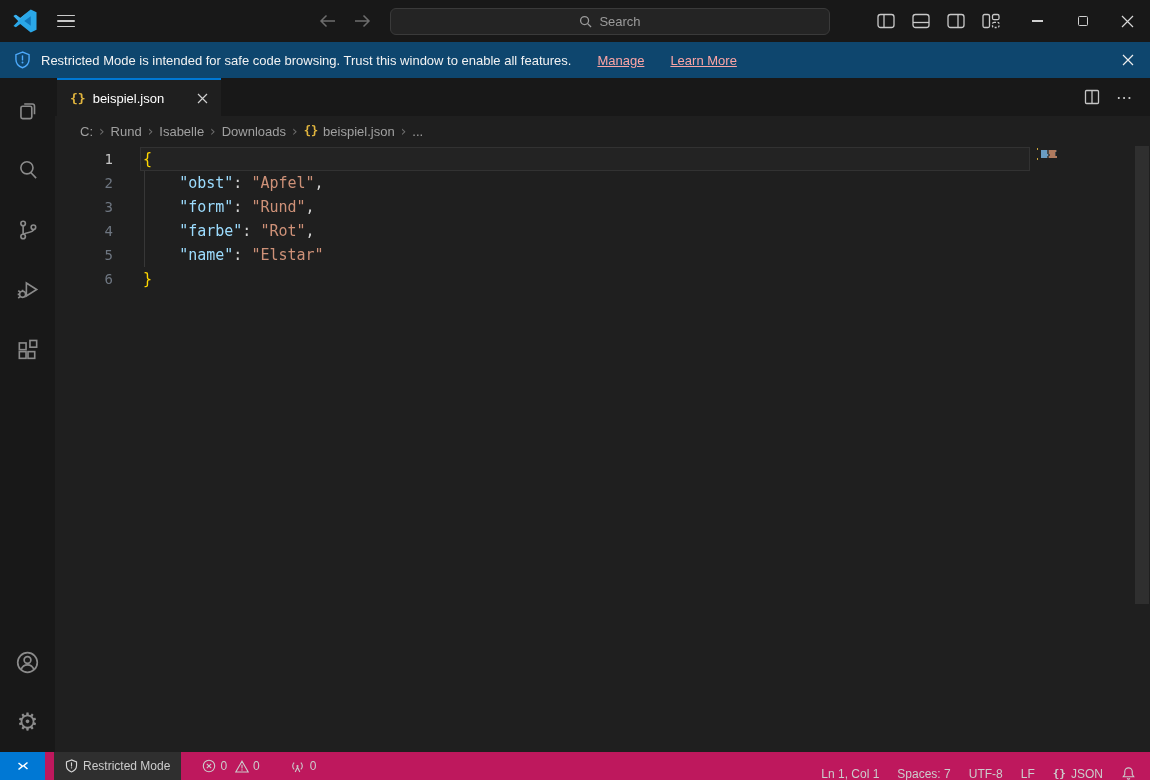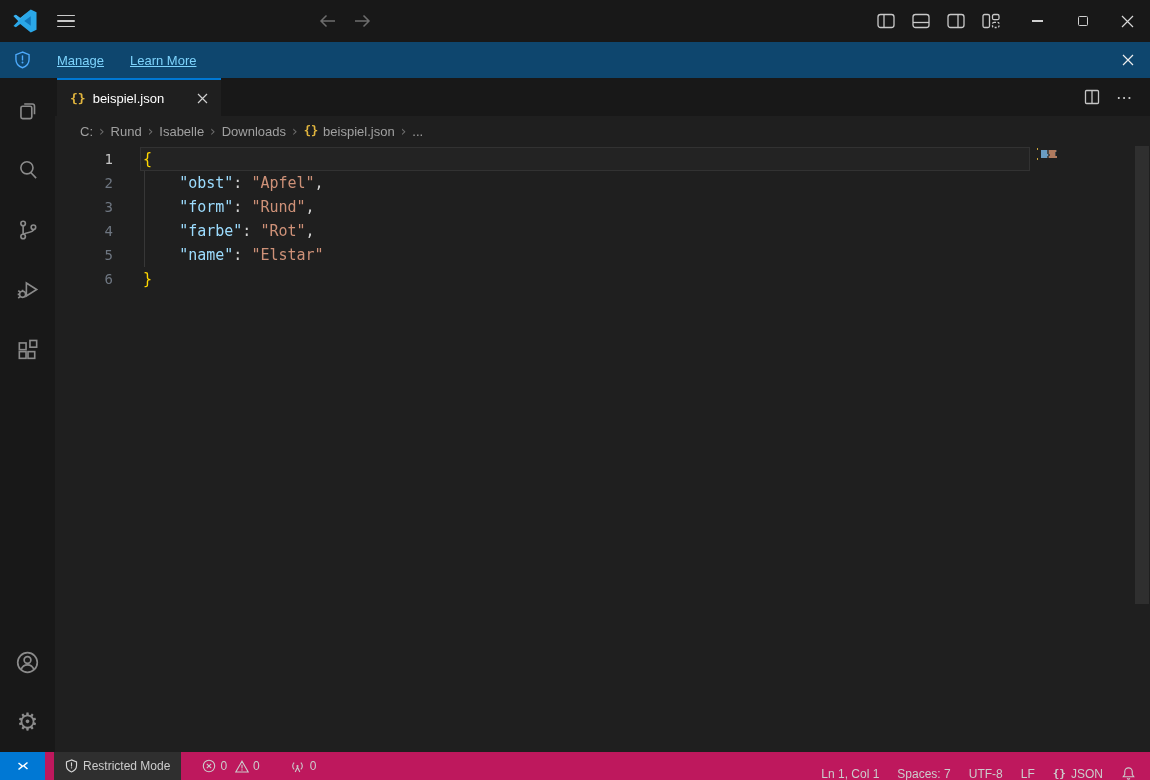--- a/index.html
+++ b/index.html
@@ -21,21 +21,21 @@
   .layout-icons { display:flex; align-items:center; gap:15px; margin-right:14px; }
   .layout-icons svg { display:block; }
   .win-btn { width:45px; height:42px; display:flex; align-items:center; justify-content:center; }
   .min-glyph { width:11px; height:1.3px; background:#d0d0d0; }
   .max-glyph { width:10px; height:10px; border:1.2px solid #d0d0d0; border-radius:1.5px; }
 
   
   .banner { height:36px; background:#0e466e; display:flex; align-items:center; padding:0 16px 0 14px;
             font-size:13px; color:#f2f2f2; flex-shrink:0; }
   .banner-msg { margin-left:10px; }
-  .banner-link { margin-left:26px; color:#7dd3fc; text-decoration:underline; cursor:pointer; }
+  .banner-link { margin-left:26px; color:#fca5a5; text-decoration:underline; cursor:pointer; }
   .banner-close { margin-left:auto; cursor:pointer; display:flex; }
 
   
   .main { display:flex; height:674px; flex-shrink:0; }
 
   
   .activitybar { width:55px; background:#181818; display:flex; flex-direction:column; align-items:center; flex-shrink:0; padding-top:2px; }
   .ab-icon { width:55px; height:60px; display:flex; align-items:center; justify-content:center; cursor:pointer; color:#8b8b8b; }
   .ab-icon svg { display:block; }
   .ab-bottom { margin-top:auto; }
@@ -116,20 +116,27 @@
 
     <div class="nav-arrows">
       <svg width="19" height="18" viewBox="0 0 19 18" fill="none" stroke="#6d6d6d" stroke-width="1.5">
           <path d="M17 9 H3 M8.5 3.5 L3 9 L8.5 14.5"></path>
         </svg>
       <svg width="19" height="18" viewBox="0 0 19 18" fill="none" stroke="#6d6d6d" stroke-width="1.5">
           <path d="M2 9 H16 M10.5 3.5 L16 9 L10.5 14.5"></path>
         </svg>
     </div>
 
+    <div class="searchbox">
+      <svg width="13" height="13" viewBox="0 0 14 14" fill="none" stroke="#9b9b9b" stroke-width="1.4">
+          <circle cx="6" cy="6" r="4.3"></circle>
+          <path d="M9.3 9.3 L13 13"></path>
+        </svg>
+      <span>Search</span>
+    </div>
 
     <div class="tb-right">
       <div class="layout-icons">
         <svg width="20" height="20" viewBox="0 0 20 20" fill="none" stroke="#c8c8c8" stroke-width="1.3">
             <rect x="2" y="3.5" width="16" height="13" rx="2.5"></rect>
             <path d="M8 3.5 V16.5"></path>
           </svg>
         <svg width="20" height="20" viewBox="0 0 20 20" fill="none" stroke="#c8c8c8" stroke-width="1.3">
             <rect x="2" y="3.5" width="16" height="13" rx="2.5"></rect>
             <path d="M2 11.5 H18"></path>
@@ -157,20 +164,21 @@
       </div>
     </div>
   </div>
 
   <div class="banner">
     <svg width="17" height="18" viewBox="0 0 16 17" fill="none" stroke="#4daafc" stroke-width="1.3">
       <path d="M8 1 L1.8 3.4 V8 C1.8 12 4.5 14.6 8 15.8 C11.5 14.6 14.2 12 14.2 8 V3.4 Z"></path>
       <path d="M8 4.6 V8.4" stroke-linecap="round"></path>
         <circle cx="8" cy="10.8" r="0.9" fill="#4daafc" stroke="none"></circle>
     </svg>
+    <span class="banner-msg">Restricted Mode is intended for safe code browsing. Trust this window to enable all features.</span>
     <span class="banner-link">Manage</span>
     <span class="banner-link">Learn More</span>
     <span class="banner-close">
       <svg width="12" height="12" viewBox="0 0 12 12" stroke="#eeeeee" stroke-width="1.2">
           <path d="M1 1 L11 11 M11 1 L1 11"></path>
         </svg>
     </span>
   </div>
 
   <div class="main">

